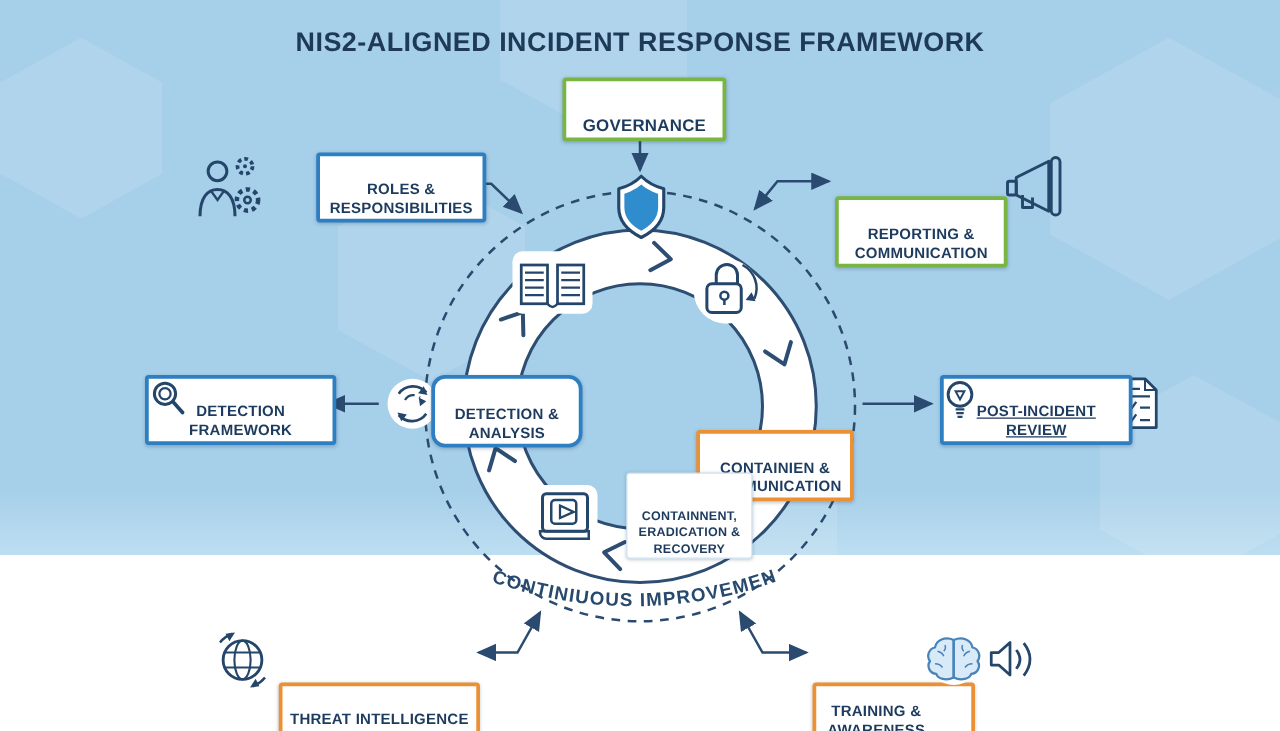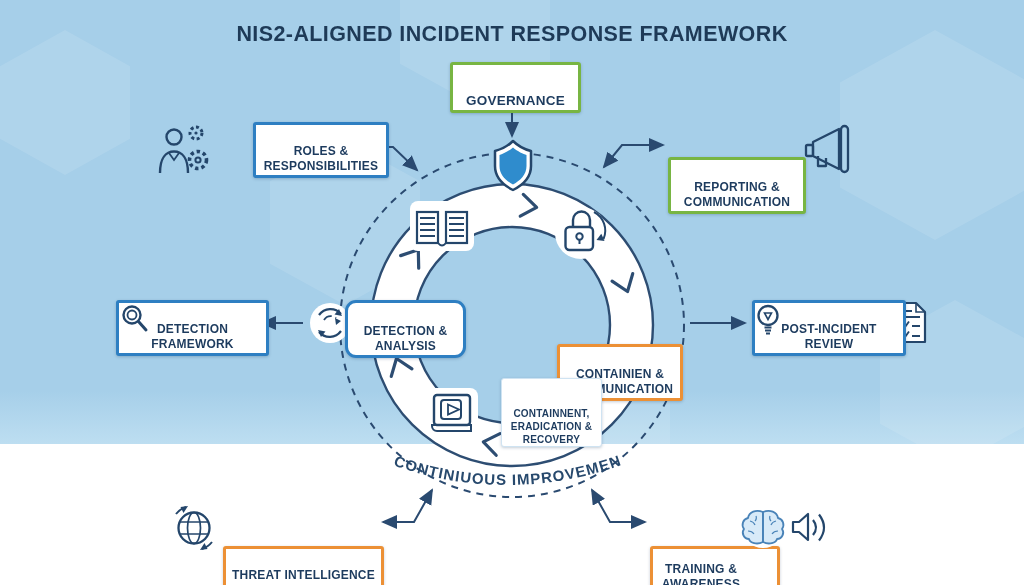--- a/index.html
+++ b/index.html
@@ -22,21 +22,21 @@
   .b-orange{border:3px solid #ec9035;margin-top:44px;}
   .lbl{font-size:12px;}
   #governance{left:450px;top:62px;width:125px;height:45px;font-size:13.5px;}
   #roles{left:226px;top:122px;width:130px;height:50px;margin-left:27px;}
   #reporting{left:668px;top:122px;width:132px;height:51px;margin-top:35px;}
   #det-outer{left:116px;top:300px;width:139px;height:50px;gap:5px;padding:0 4px;}
   #det-inner{left:345px;top:300px;width:115px;height:52px;border-radius:11px;}
   #containien{left:557px;top:300px;width:120px;height:51px;}
   #cer{left:501px;top:378px;width:99px;height:67px;border:1px solid #cfe3f2;
        font-size:10px;}
-  #post{left:752px;top:300px;width:140px;height:50px;gap:5px;padding:0 4px;}
+  #post{left:752px;top:300px;width:140px;height:50px;gap:5px;padding:0 4px;text-decoration:underline;}
   #threat{left:223px;top:502px;width:155px;height:50px;}
   #training{left:650px;top:502px;width:130px;height:50px;padding-right:28px;box-sizing:border-box;}
   #brain-overlay{left:736px;top:501px;z-index:3;}
 </style>
 </head>
 <body>
 
 <div id="stage">
 
   <div>

